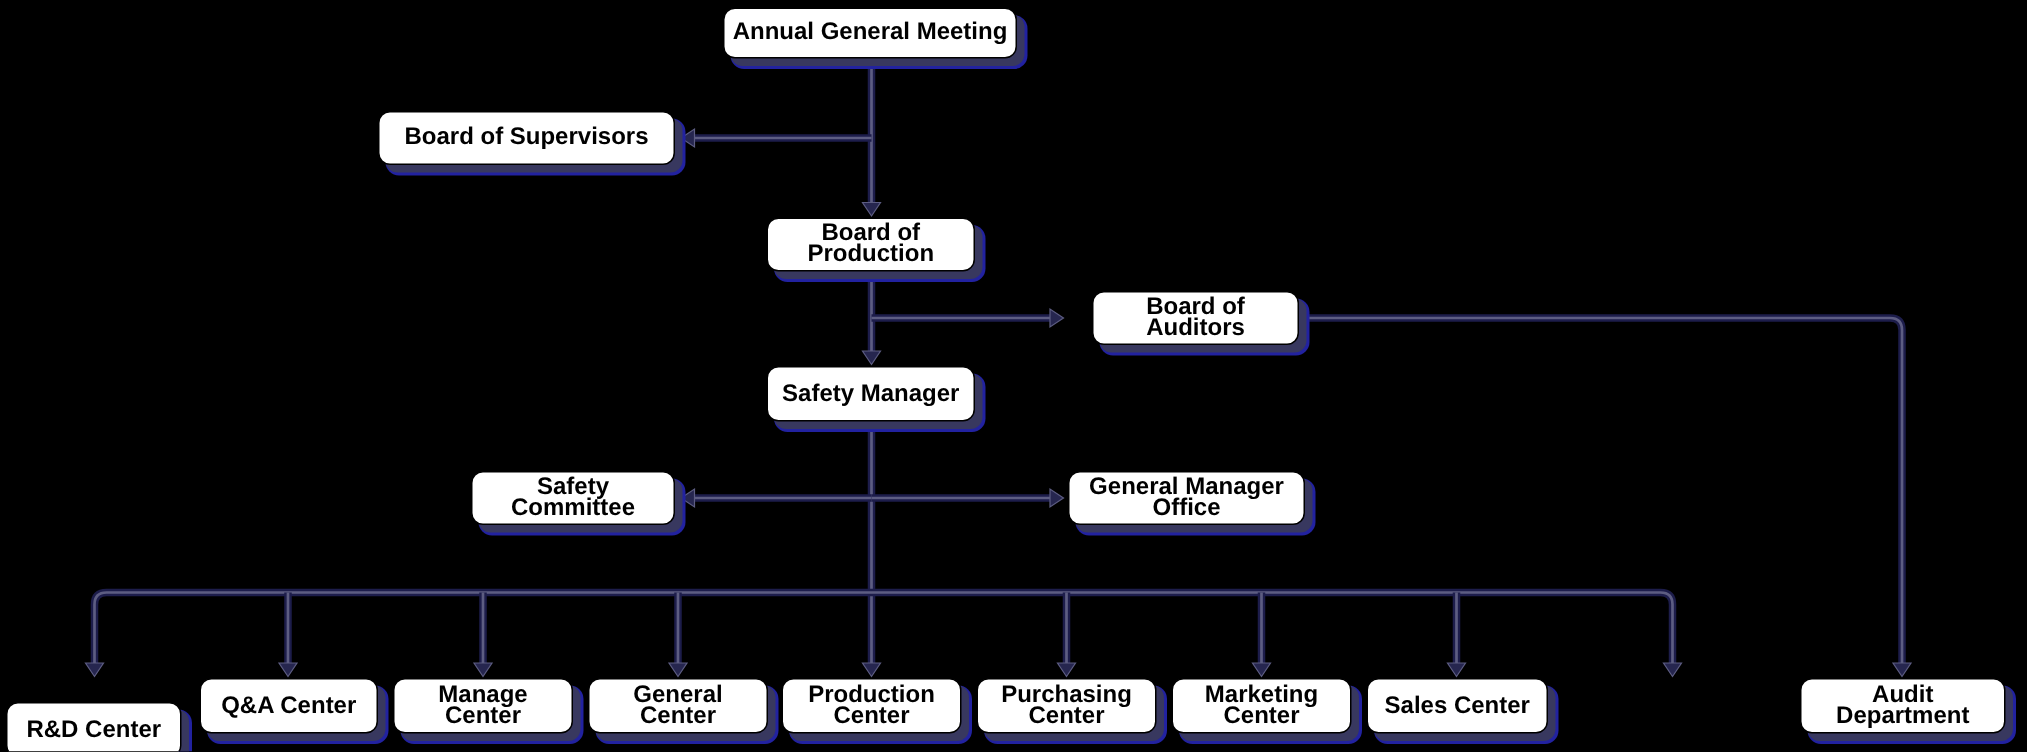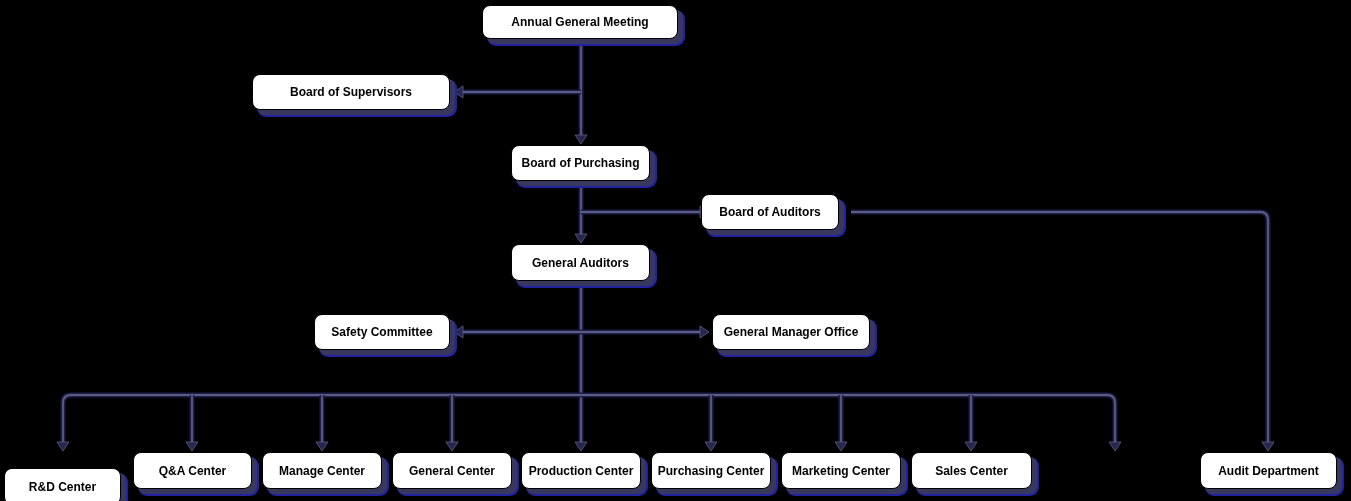--- a/index.html
+++ b/index.html
@@ -19,21 +19,21 @@
     background:var(--box_fill,#fff);
     border:1.6px solid var(--box_border,#000);
     border-radius:8px;
     box-shadow:5px 5px 0 0 var(--box_shadow,#38385f), 6px 6px 0 1px var(--box_shadow_edge,#2222a0);
     display:flex;align-items:center;justify-content:center;
     box-sizing:border-box;
     padding:2px 4px;
   }
   .node .lbl{
     font-weight:bold;
-    font-size:12px;
+    font-size:16px;
     line-height:14px;
     color:var(--text,#000);
     text-align:center;
   }
 </style>
 </head>
 <body>
 
 <div class="canvas">
 
@@ -128,29 +128,29 @@
 
   <div class="node" style="left:482px;top:5px;width:196px;height:34px;">
     <span class="lbl">Annual General Meeting</span>
   </div>
 
   <div class="node" style="left:252px;top:74px;width:198px;height:36px;">
     <span class="lbl">Board of Supervisors</span>
   </div>
 
   <div class="node" style="left:511px;top:145px;width:139px;height:36px;">
-    <span class="lbl">Board of Purchasing</span>
+    <span class="lbl">Board of Production</span>
   </div>
 
-  <div class="node" style="left:701px;top:194px;width:138px;height:36px;">
+  <div class="node" style="left:728px;top:194px;width:138px;height:36px;">
     <span class="lbl">Board of Auditors</span>
   </div>
 
   <div class="node" style="left:511px;top:244px;width:139px;height:37px;">
-    <span class="lbl">General Auditors</span>
+    <span class="lbl">Safety Manager</span>
   </div>
 
   <div class="node" style="left:314px;top:314px;width:136px;height:36px;">
     <span class="lbl">Safety Committee</span>
   </div>
 
   <div class="node" style="left:712px;top:314px;width:158px;height:36px;">
     <span class="lbl">General Manager Office</span>
   </div>
 

